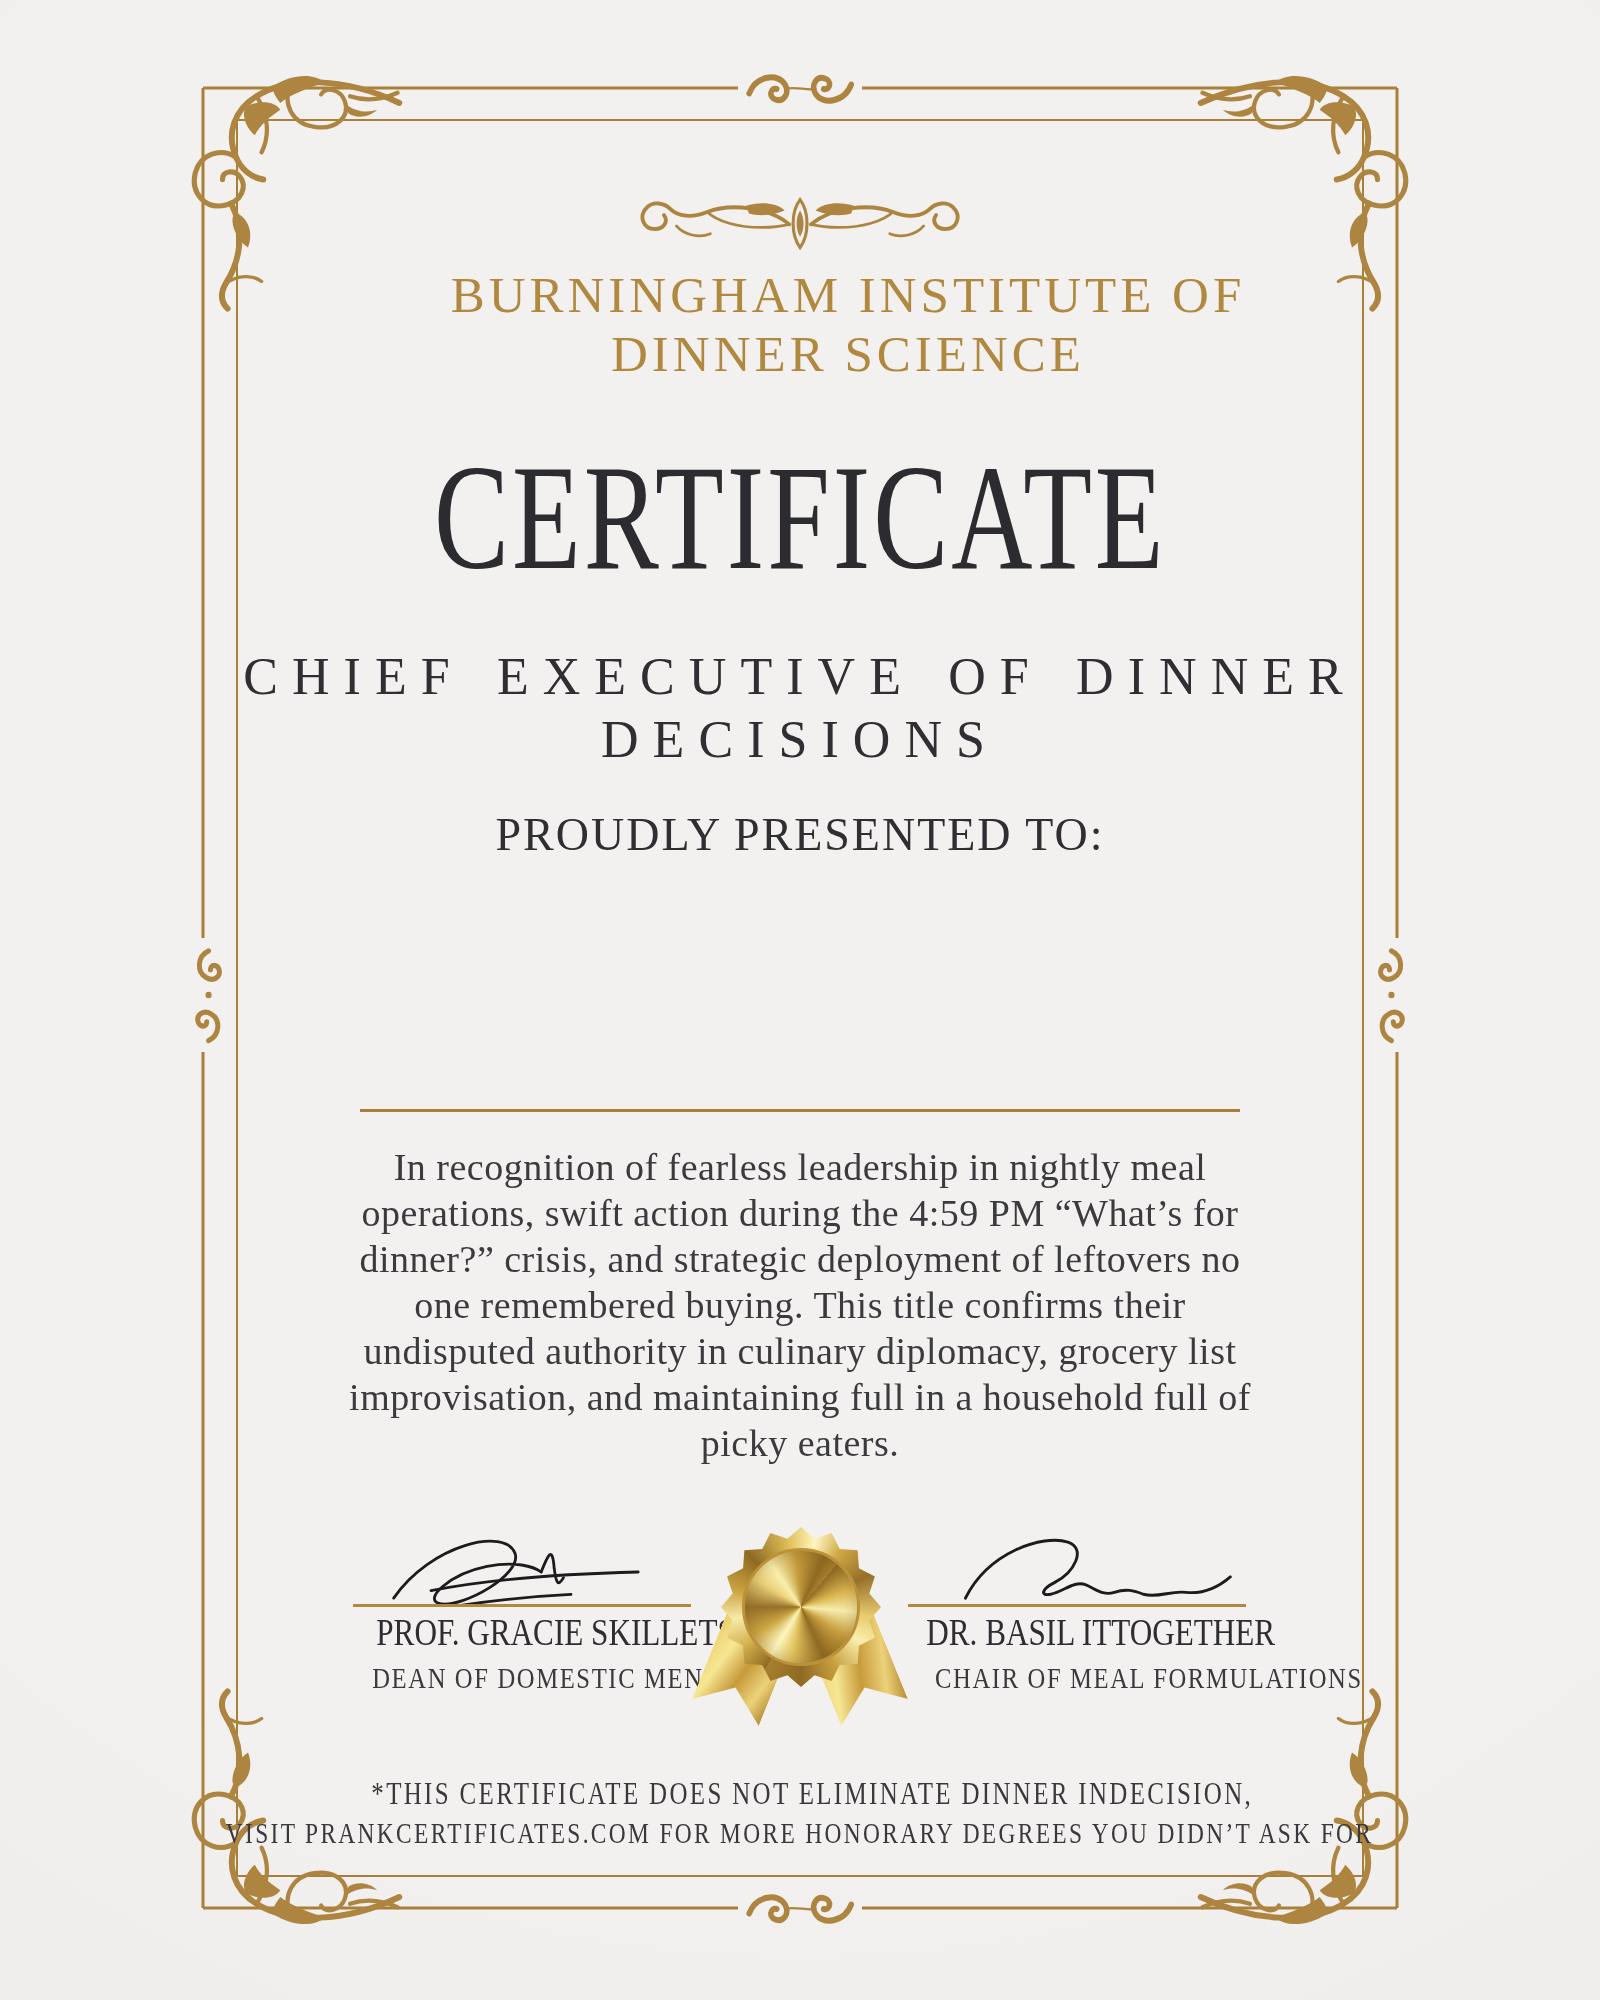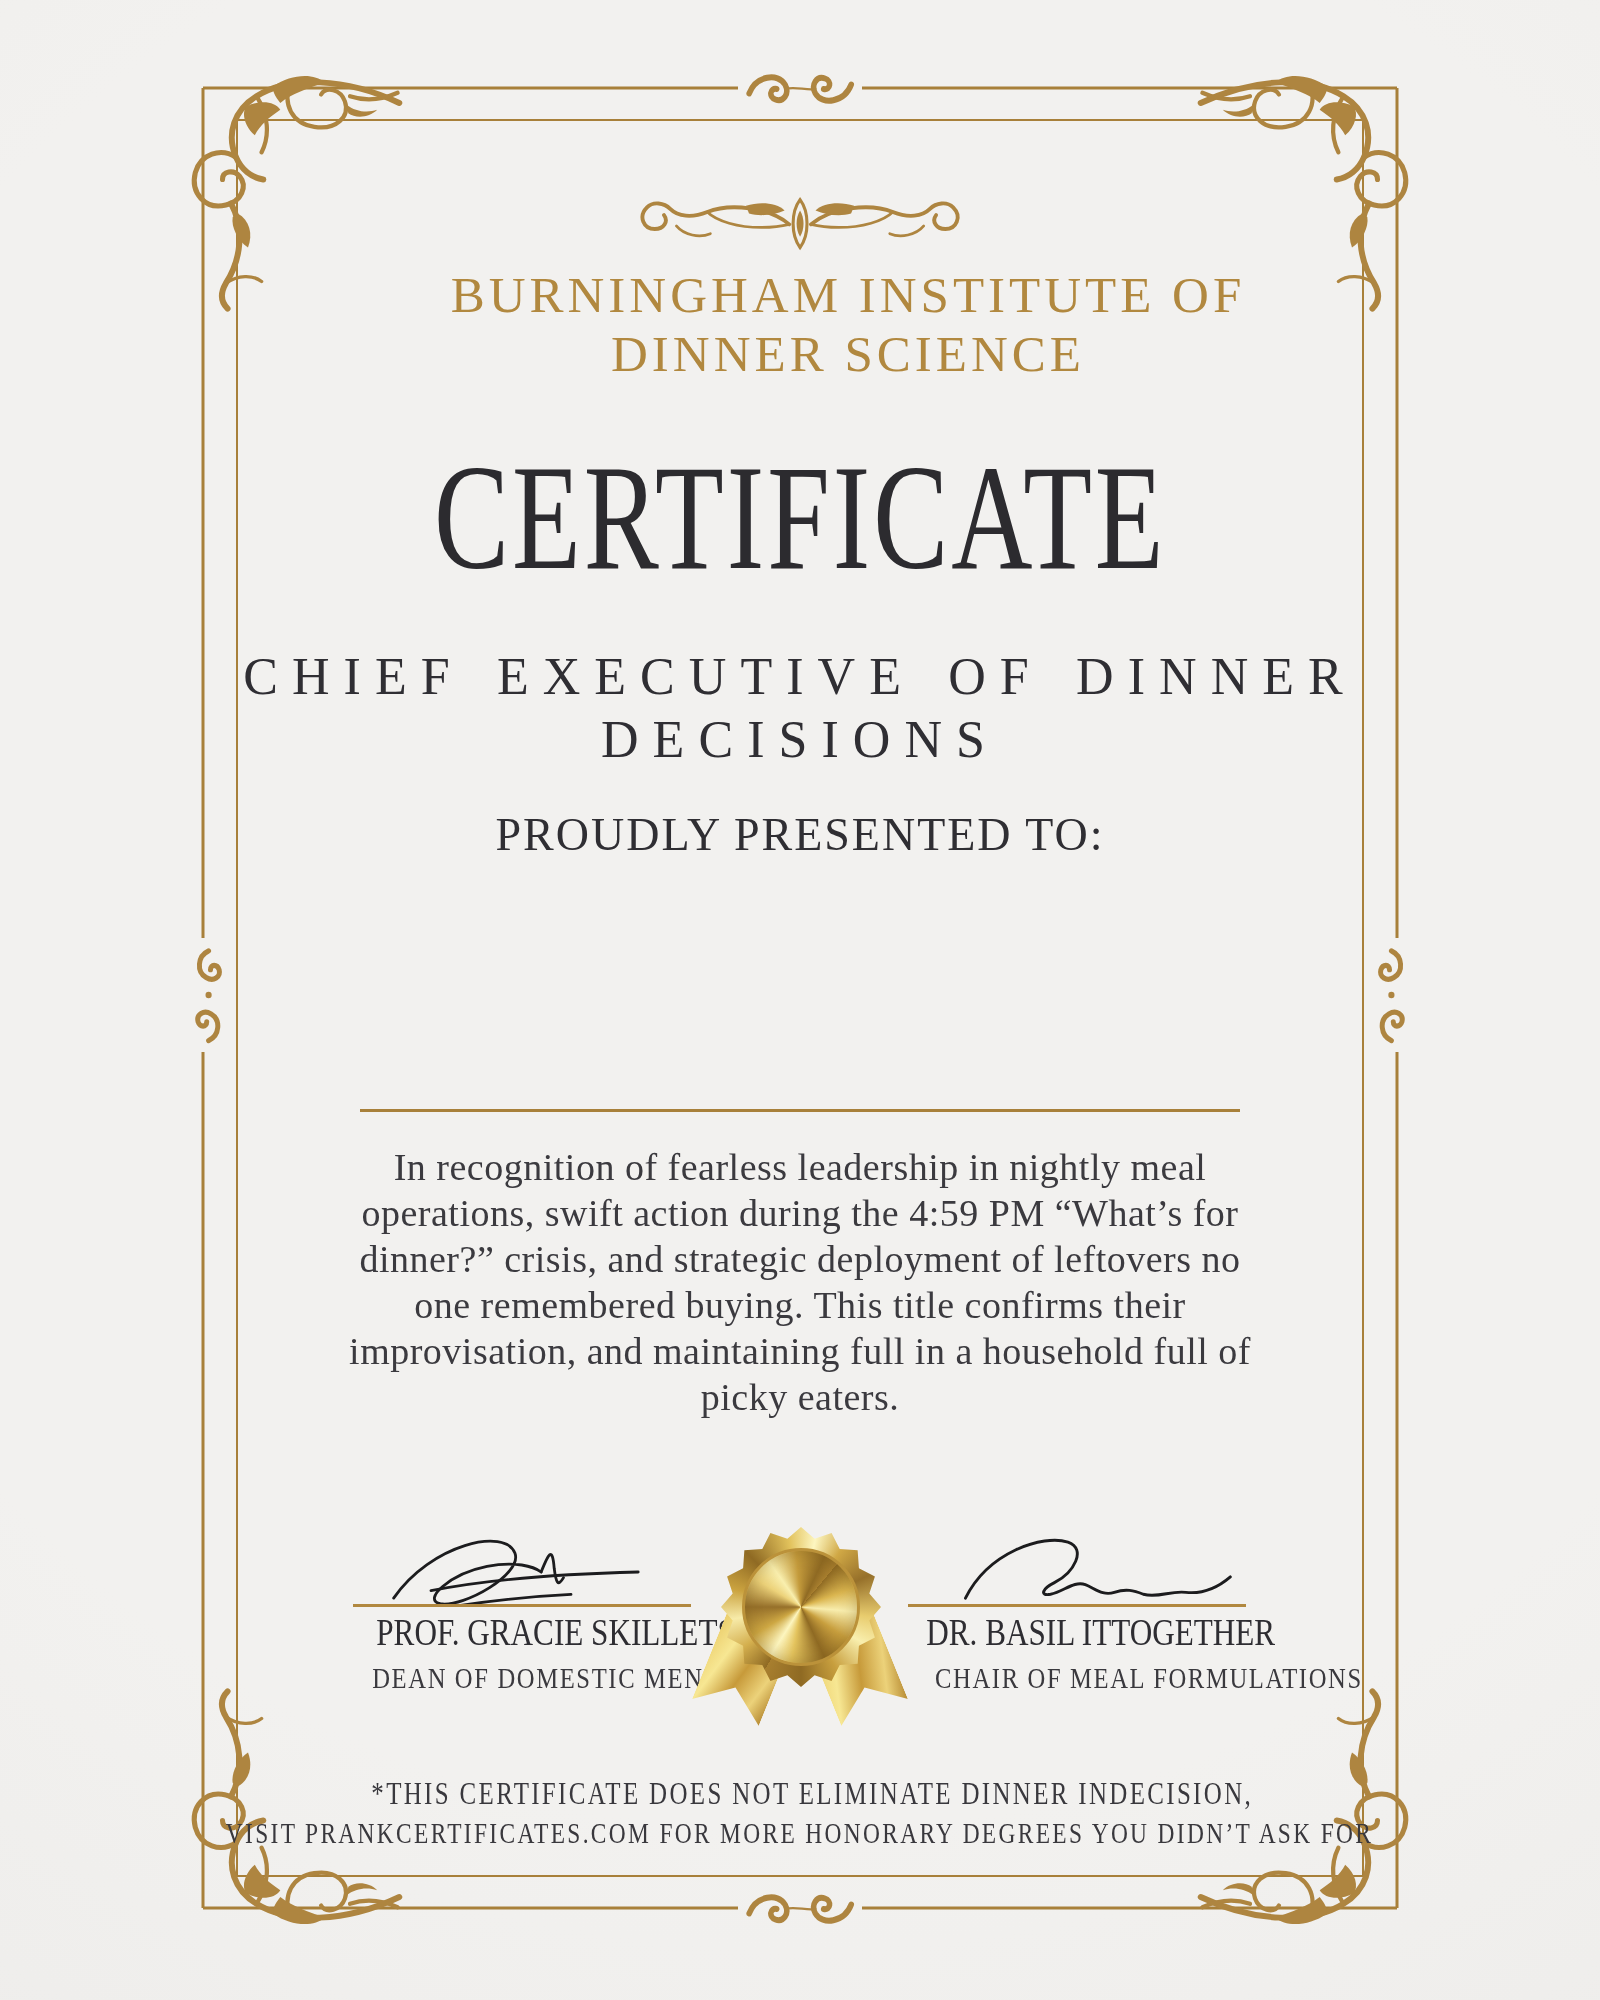--- a/index.html
+++ b/index.html
@@ -151,20 +151,21 @@
 
   <div class="abs centered presented">PROUDLY PRESENTED TO:</div>
 
   <div class="abs divider"></div>
 
   <div class="abs centered body-text">
     <div>In recognition of fearless leadership in nightly meal</div>
     <div>operations, swift action during the 4:59 PM “What’s for</div>
     <div>dinner?” crisis, and strategic deployment of leftovers no</div>
     <div>one remembered buying. This title confirms their</div>
+    <div>undisputed authority in culinary diplomacy, grocery list</div>
     <div>improvisation, and maintaining full in a household full of</div>
     <div>picky eaters.</div>
   </div>
 
   <svg class="sig-svg" style="left:375px;top:1522px;" width="280" height="100" viewBox="0 0 300 100">
     <g fill="none" stroke="#1c1c1e" stroke-width="3" stroke-linecap="round">
       <path d="M20,78 C60,20 140,2 150,30 C158,52 96,88 70,84 C50,80 80,52 120,44 C150,38 170,44 178,50"></path>
       <path d="M178,50 C186,30 190,22 192,46 C194,62 196,66 202,56"></path>
       <path d="M60,70 C120,58 200,52 282,50"></path>
       <path d="M90,86 C130,80 170,76 210,74"></path>

